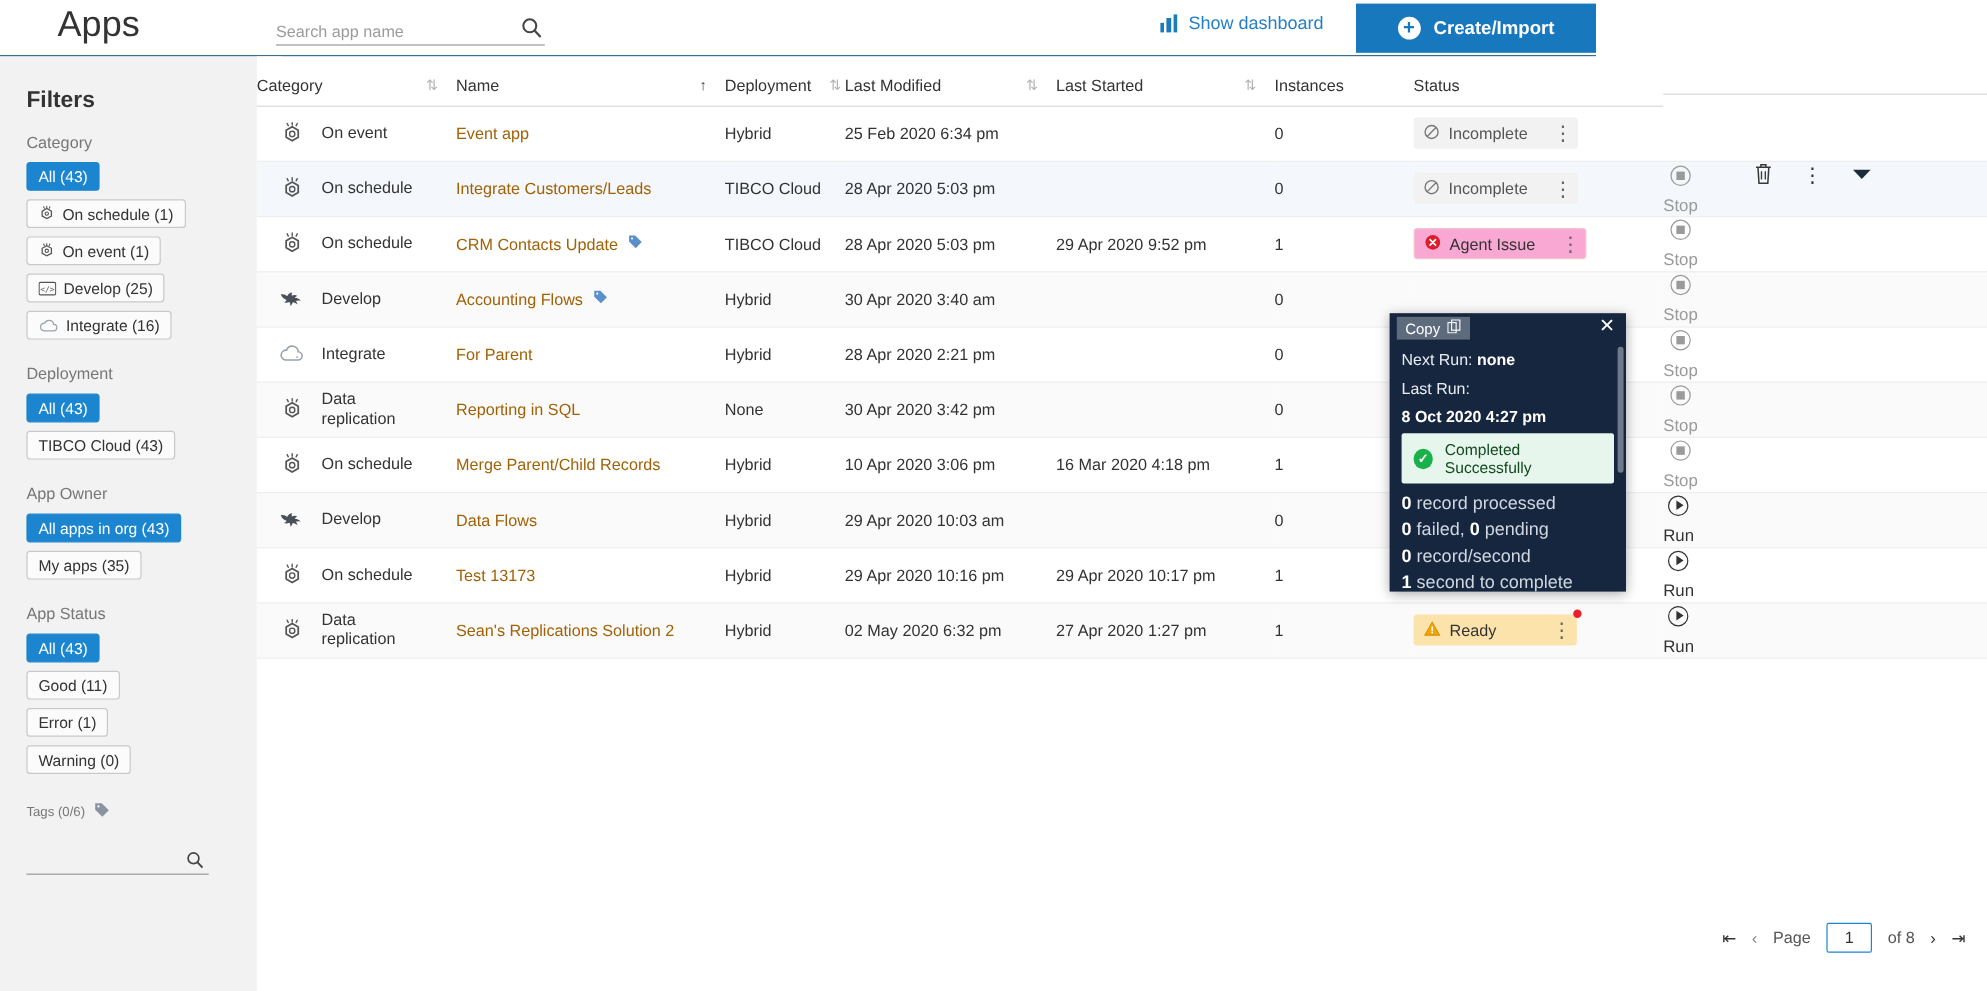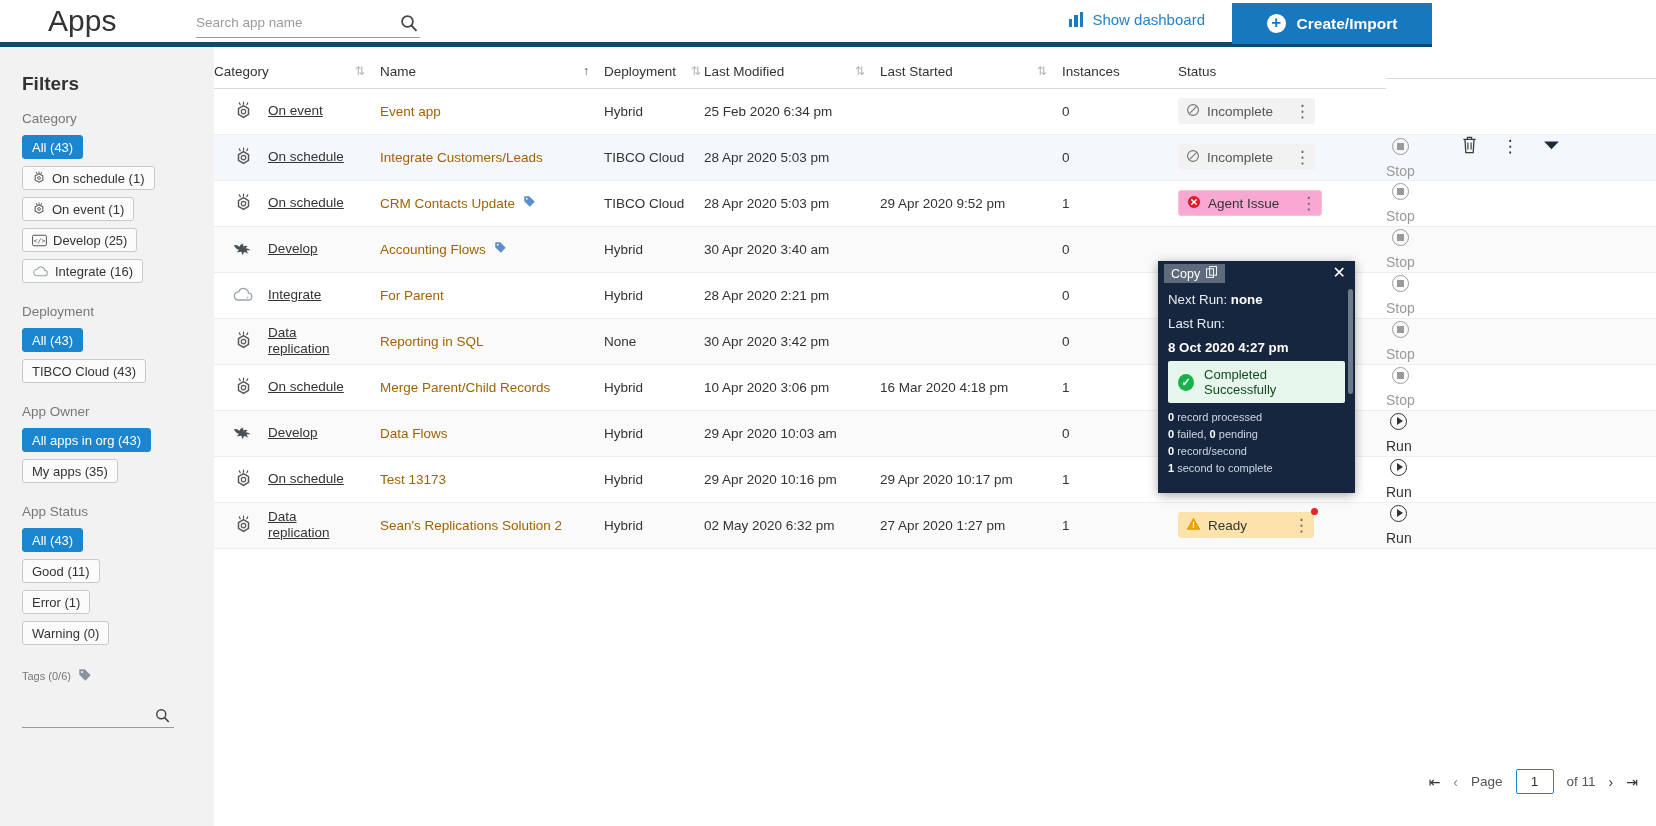--- a/index.html
+++ b/index.html
@@ -8,33 +8,33 @@
     width: 1656px; height: 826px;
     font-family: "Liberation Sans", sans-serif;
     background: #ffffff;
     color: #333333;
     overflow: hidden;
     position: relative;
   }
 
   
   .topbar {
-    position: absolute; left:0; top:0; width:1432px; height:47px;
+    position: absolute; left:0; top:0; width:1330px; height:47px;
     background:#ffffff;
-    border-bottom:5px solid #0c4a6e;
+    border-bottom:1px solid #0c4a6e;
     display:flex; align-items:center;
   }
   .app-title {
     position:absolute; left:48px; top:4px;
     font-size:30px; color:#333; font-weight:400; letter-spacing:0px;
   }
   .search-wrap {
-    position:absolute; left:196px; top:10px; width:224px; height:28px;
+    position:absolute; left:230px; top:10px; width:224px; height:28px;
     border-bottom:1px solid #9a9a9a;
-    display:flex; align-items:center;
+    display:flex; align-items:flex-end;
   }
   .search-input {
     border:none; outline:none; background:transparent;
     font-family:"Liberation Sans", sans-serif;
     font-size:13.5px; color:#555; width:190px; padding:0 0 3px 0;
   }
   .search-input::placeholder { color:#9b9b9b; }
   .search-icon { position:absolute; right:2px; bottom:5px; width:18px; height:18px; cursor:pointer; }
 
   .show-dash {
@@ -104,21 +104,21 @@
 
   table.apps td {
     font-size:13.5px; color:#333; padding:0; height:46px;
     vertical-align:middle;
     border-bottom:1px solid #eeeeee;
   }
   tr.alt td { background:#fafafa; }
   tr.sel td { background:#f4f7fb; }
   .cat-cell { display:flex; align-items:center; gap:14px; padding-left:18px; }
   .cat-ico { width:22px; height:22px; flex:none; display:flex; align-items:center; justify-content:center; }
-  .cat-label { line-height:1.15;text-decoration:underline; }
+  .cat-label { line-height:1.15; }
   a.appname { color:#a16207; text-decoration:none; cursor:pointer; }
   .name-cell { display:flex; align-items:center; gap:8px; }
   .tag-ico { display:inline-block; }
 
   .status-pill {
     display:inline-flex; align-items:center; gap:7px;
     height:26px; padding:0 4px 0 8px; border-radius:3px;
     font-size:13.5px; position:relative; cursor:pointer;
     min-width:136px; justify-content:flex-start;
   }
@@ -159,21 +159,21 @@
   .pop-line b { color:#fff; }
   .pop-success {
     background:#e6f6ec; color:#13491f; border-radius:2px;
     display:flex; align-items:center; gap:10px;
     padding:6px 10px; font-size:13px; margin:2px 0 8px 0;
   }
   .check-circ {
     width:17px; height:17px; border-radius:50%; background:#19b24a; color:#fff;
     display:flex; align-items:center; justify-content:center; font-size:11px; font-weight:bold;
   }
-  .pop-stat { font-size:11px; color:#cfd6df; margin-bottom:5px; }
+  .pop-stat { font-size:15px; color:#cfd6df; margin-bottom:5px; }
   .pop-stat b { color:#fff; }
   .pop-scroll { position:absolute; right:2px; top:28px; width:5px; height:105px; background:#6e7a89; border-radius:3px; }
 
   
   .pager {
     position:absolute; right:18px; bottom:32px;
     display:flex; align-items:center; gap:13px;
     font-size:13.5px; color:#555;
   }
   .pg-ico { color:#888; cursor:pointer; font-size:14px; }
@@ -722,21 +722,21 @@
             </span></td>
         </tr>
       </tbody>
   </table>
 
   <div class="pager">
     <span class="pg-ico dark">⇤</span>
     <span class="pg-ico">‹</span>
     <span>Page</span>
     <input class="pg-input" value="1" style="">
-    <span>of 11</span>
+    <span>of 8</span>
     <span class="pg-ico dark">›</span>
     <span class="pg-ico dark">⇥</span>
   </div>
 </div>
 
 <div class="popover">
   <div class="pop-head">
     <span class="copy-btn">
       <span>Copy</span>
       <span><svg width="12" height="12" viewBox="0 0 14 14">

